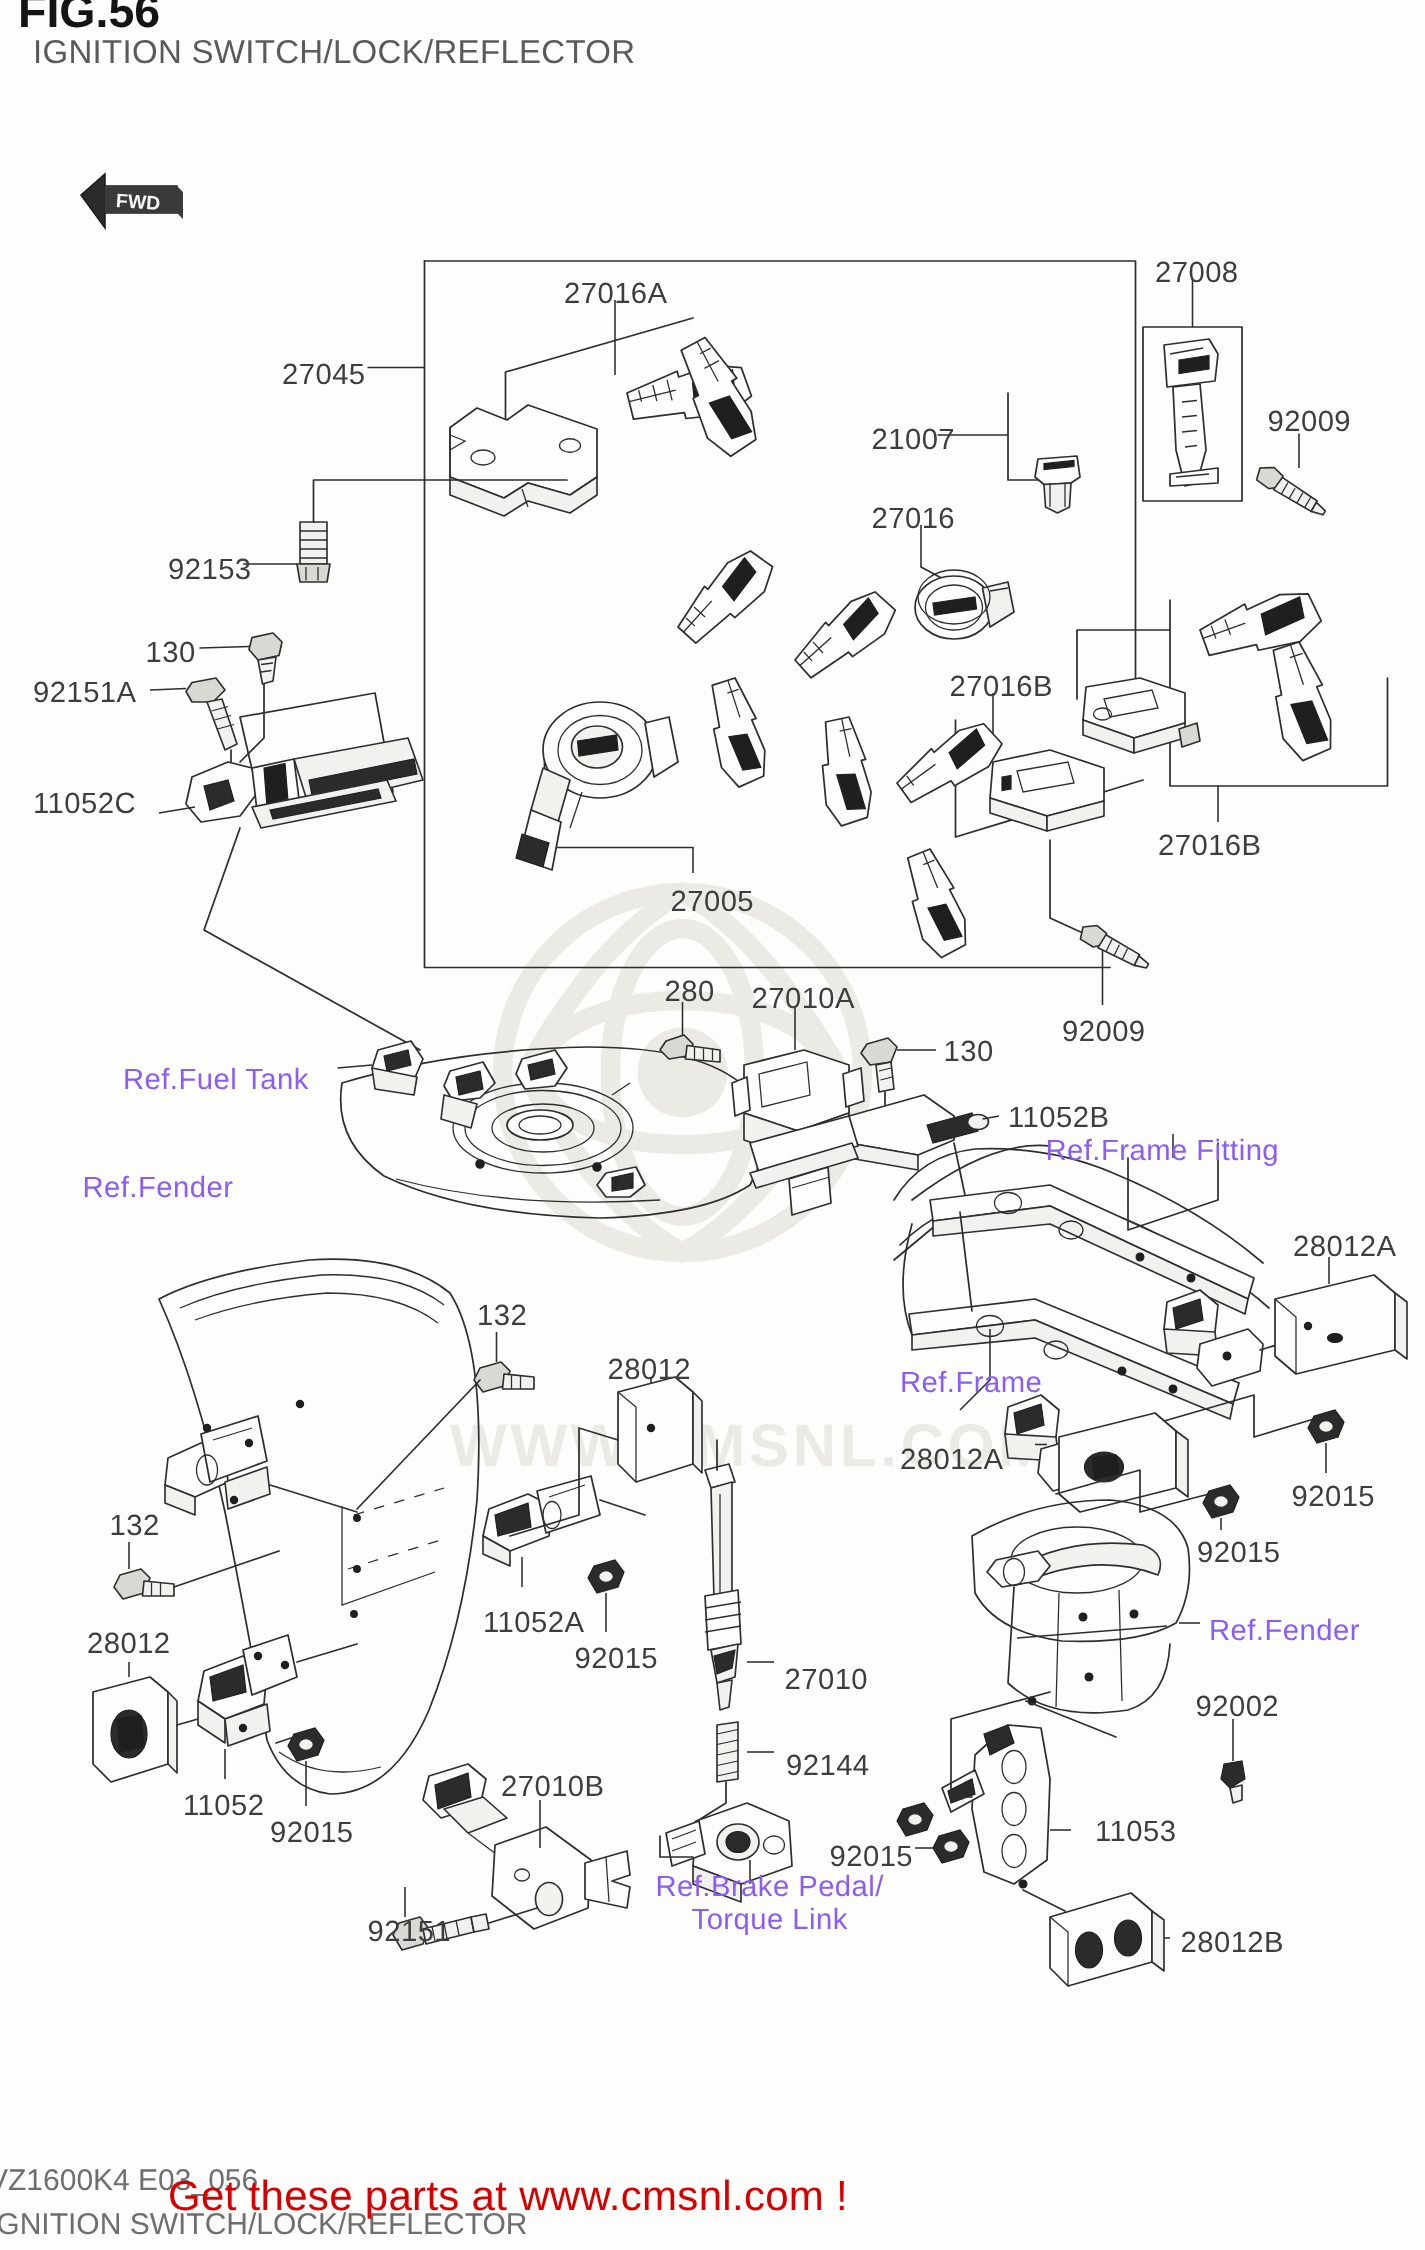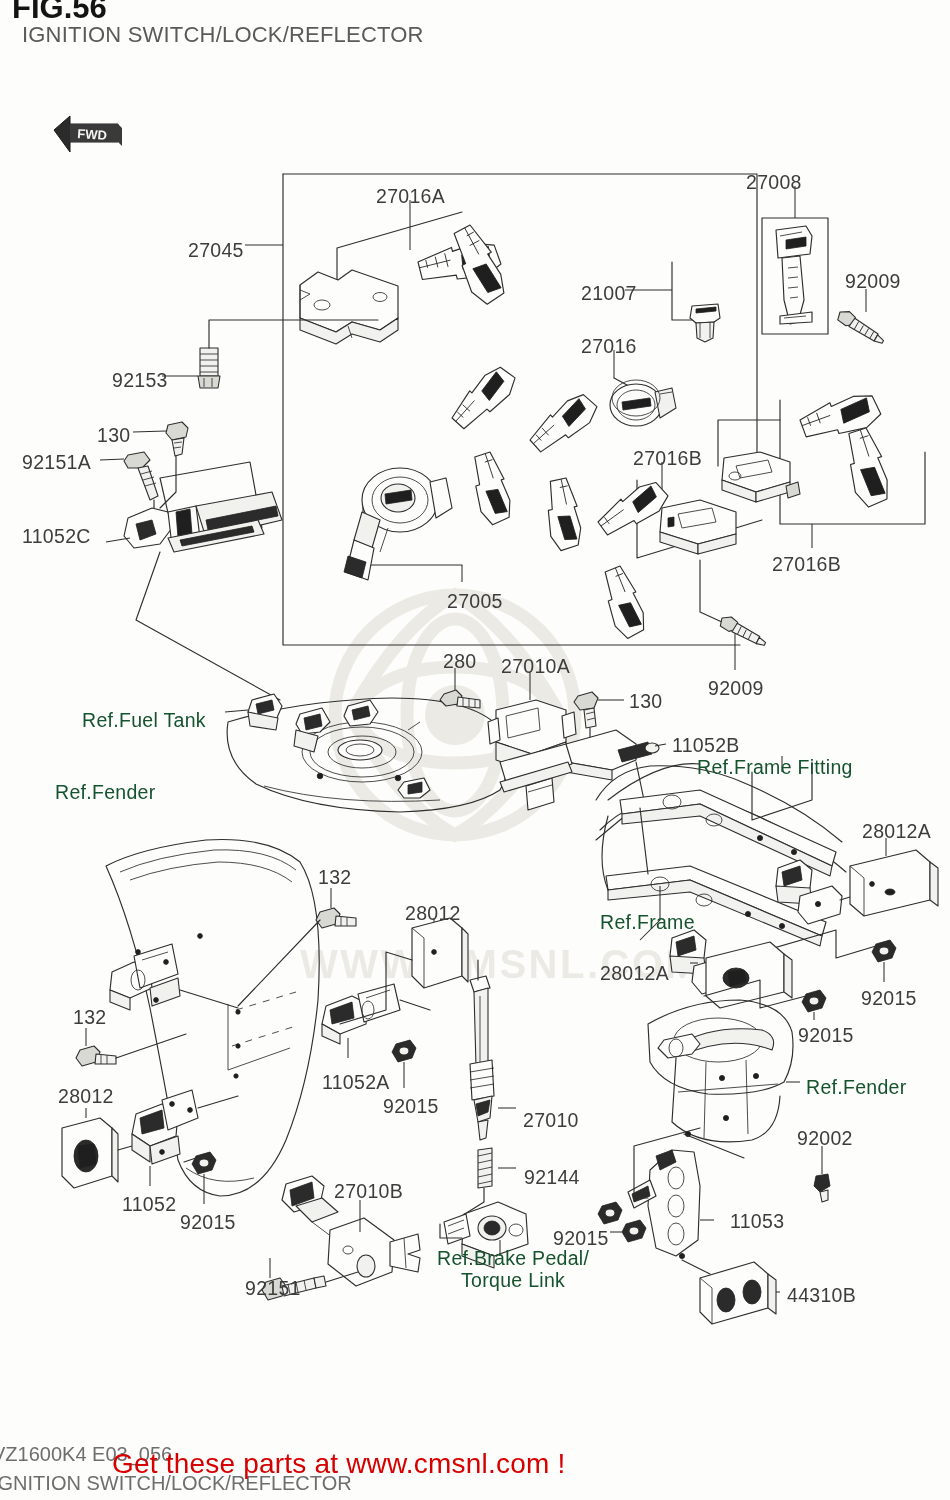--- a/index.html
+++ b/index.html
@@ -76,21 +76,21 @@
 
   
   .lbl {
     position: absolute;
     font-size: 19.5px;
     color: #3d3d3d;
     white-space: nowrap;
     letter-spacing: 0.3px;
     line-height: 1.12;
   }
-  .lbl.ref { color: #14532d; }
+  .lbl.ref { color: #8b5cf6; }
   .lbl.two-line { line-height: 1.15; text-align: center; }
 
   
   #artwork {
     position: absolute;
     left: 0; top: 0;
     width: 950px; height: 1500px;
   }
 
   
@@ -728,21 +728,21 @@
       <ellipse class="fillK" cx="726" cy="1300" rx="9" ry="12"></ellipse>
       <ellipse class="fillK" cx="752" cy="1292" rx="9" ry="12"></ellipse>
       <path class="ldr" d="M780 1292 L776 1292"></path>
     </g>
 
   </svg>
 
   <div id="callout-layer">
     <div class="lbl" style="left:188px; top:240px;">27045</div>
     <div class="lbl" style="left:376px; top:186px;">27016A</div>
-    <div class="lbl" style="left:746px; top:172px;">27008</div>
+    <div class="lbl" style="left:770px; top:172px;">27008</div>
     <div class="lbl" style="left:581px; top:283px;">21007</div>
     <div class="lbl" style="left:845px; top:271px;">92009</div>
     <div class="lbl" style="left:112px; top:370px;">92153</div>
     <div class="lbl" style="left:581px; top:336px;">27016</div>
     <div class="lbl" style="left:97px; top:425px;">130</div>
     <div class="lbl" style="left:22px; top:452px;">92151A</div>
     <div class="lbl" style="left:633px; top:448px;">27016B</div>
     <div class="lbl" style="left:22px; top:526px;text-align:center;">11052C</div>
     <div class="lbl" style="left:772px; top:554px;">27016B</div>
     <div class="lbl" style="left:447px; top:591px;">27005</div>
@@ -768,21 +768,21 @@
     <div class="lbl" style="left:383px; top:1096px;">92015</div>
     <div class="lbl" style="left:523px; top:1110px;">27010</div>
     <div class="lbl" style="left:797px; top:1128px;text-align:center;">92002</div>
     <div class="lbl" style="left:524px; top:1167px;">92144</div>
     <div class="lbl" style="left:730px; top:1211px;">11053</div>
     <div class="lbl" style="left:122px; top:1194px;">11052</div>
     <div class="lbl" style="left:180px; top:1212px;">92015</div>
     <div class="lbl" style="left:334px; top:1181px;">27010B</div>
     <div class="lbl" style="left:553px; top:1228px;">92015</div>
     <div class="lbl" style="left:245px; top:1239px;margin-top:39px;">92151</div>
-    <div class="lbl" style="left:787px; top:1285px;">44310B</div>
+    <div class="lbl" style="left:787px; top:1285px;">28012B</div>
 
     <div class="lbl ref two-line" style="left:437px; top:1247px;">
       <div>Ref.Brake Pedal/</div>
       <div>Torque Link</div>
     </div>
   </div>
 
   <div id="footer-code">VZ1600K4 E03_056</div>
   <div id="footer-title">IGNITION SWITCH/LOCK/REFLECTOR</div>
   <div id="promo">Get these parts at www.cmsnl.com !</div>

